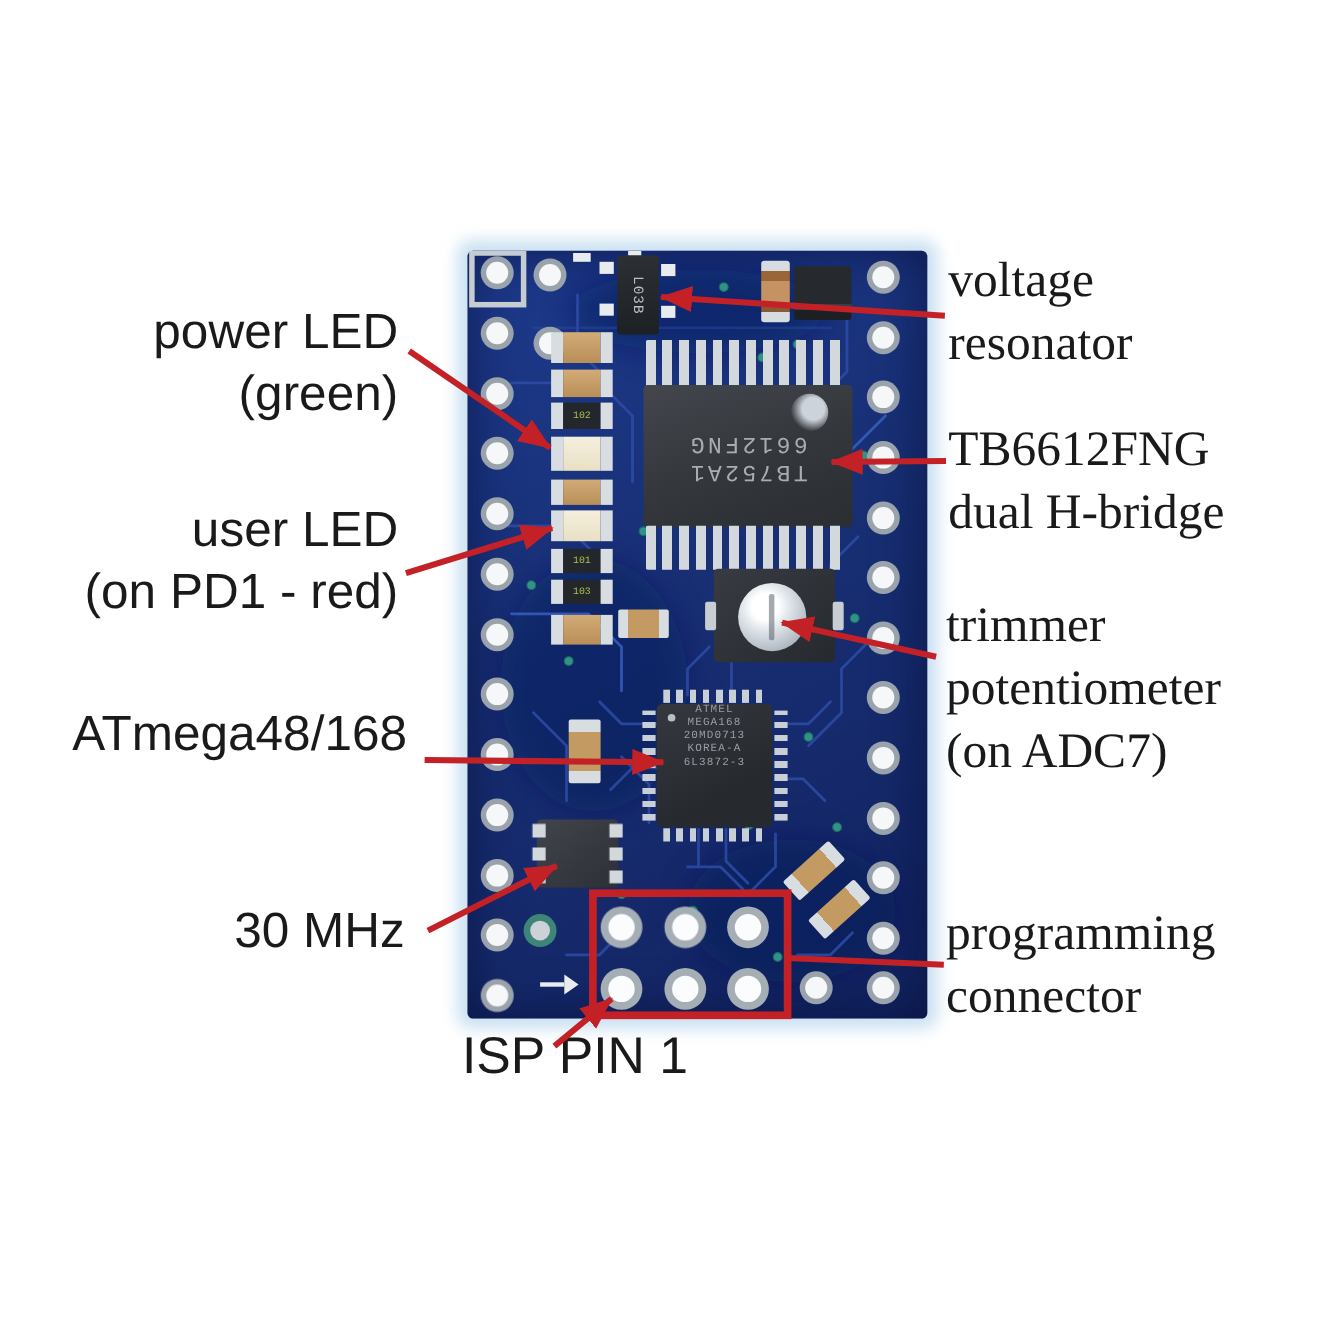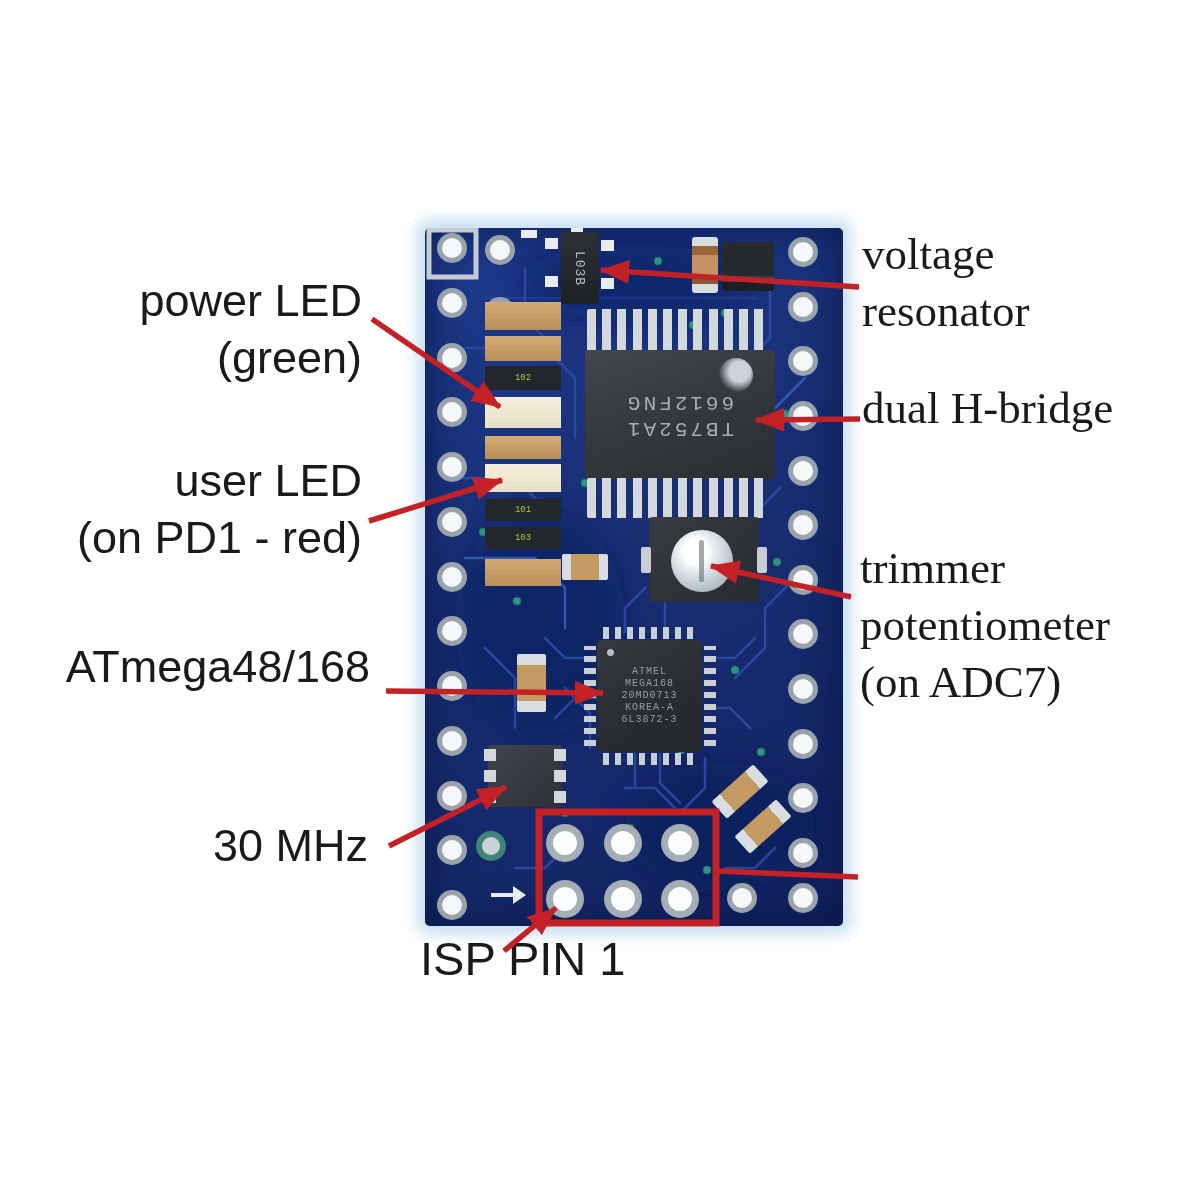--- a/index.html
+++ b/index.html
@@ -52,40 +52,40 @@
   .screw{position:absolute;left:22px;top:13px;width:62px;height:62px;border-radius:50%;
          background:radial-gradient(circle at 40% 35%,#ffffff 0 22%,#dfe5ea 40%,#b3bcc4 72%,#8d959e 100%);}
   .screw:after{content:"";position:absolute;left:28px;top:10px;width:5px;height:42px;
                background:rgba(90,98,106,.55);border-radius:2px;}
   .trim-tab-l,.trim-tab-r{position:absolute;top:30px;width:10px;height:26px;background:#c7cdd3;border-radius:2px;}
   .trim-tab-l{left:-8px;} .trim-tab-r{right:-8px;}
 
   
   .mcu-body{left:172px;top:412px;width:105px;height:112px;border-radius:5px;
             background:linear-gradient(150deg,#35383e,#26292e 70%);
-            display:flex;flex-direction:column;align-items:center;justify-content:center;}
+            display:flex;flex-direction:column;align-items:center;}
   .mcu-body div{font-family:"Liberation Mono",monospace;font-size:10px;line-height:12px;
                 color:#979ea5;letter-spacing:1px;}
   .pin1-dot{position:absolute;left:10px;top:9px;width:7px;height:7px;border-radius:50%;background:#b8bfc6;}
   .mcu-pins-h{left:178px;width:94px;height:12px;
               background:repeating-linear-gradient(90deg,#c9cfd6 0 6px,rgba(255,255,255,0) 6px 12px);}
   .mcu-pins-h.top{top:399px;} .mcu-pins-h.bot{top:525px;}
   .mcu-pins-v{top:418px;width:12px;height:100px;
               background:repeating-linear-gradient(0deg,#c9cfd6 0 6px,rgba(255,255,255,0) 6px 12px);}
   .mcu-pins-v.lft{left:159px;} .mcu-pins-v.rgt{left:279px;}
 
   
   .resonator{left:63px;top:517px;width:74px;height:62px;border-radius:4px;
              background:linear-gradient(140deg,#41454c,#2d3036);}
   .res-pads{position:absolute;top:4px;width:12px;height:54px;
             background:repeating-linear-gradient(0deg,#d3d8dd 0 12px,rgba(255,255,255,0) 12px 21px);}
   .res-pads.l{left:-4px;} .res-pads.r{right:-4px;}
 
   
-  .smd{left:60px;width:76px;border-radius:2px;display:flex;flex-direction:column;}
+  .smd{left:76px;width:56px;border-radius:2px;display:flex;}
   .smd .cap{width:11px;background:#d8dde2;}
   .smd .mid{flex:1;}
   .smd.tan .mid{background:linear-gradient(180deg,#d2ab77,#b98e58);}
   .smd.led .mid{background:linear-gradient(180deg,#f4efdd,#e9e0c4);}
   .smd.green .mid{background:#23262a;display:flex;align-items:center;justify-content:center;
                   font-family:"Liberation Mono",monospace;font-size:9px;color:#a9c24e;}
   .vres{left:92px;top:426px;width:29px;height:58px;border-radius:2px;
         background:linear-gradient(180deg,#d8dde2 0 11px,#c49a63 11px 47px,#d8dde2 47px);}
   .dres{width:56px;height:23px;border-radius:2px;
         background:linear-gradient(90deg,#d8dde2 0 11px,#c49a63 11px 45px,#d8dde2 45px);}
@@ -341,26 +341,31 @@
   </div>
   <div class="lbl left" style="right:832px;top:817px">
     <div>30 MHz</div>
   </div>
 
   <div class="lbl right" style="left:862px;top:226px">
     <div>voltage</div>
     <div>resonator</div>
   </div>
   <div class="lbl right" style="left:862px;top:380px">
+    <div>TB6612FNG</div>
     <div>dual H-bridge</div>
   </div>
   <div class="lbl right" style="left:860px;top:540px">
     <div>trimmer</div>
     <div>potentiometer</div>
     <div>(on ADC7)</div>
+  </div>
+  <div class="lbl right" style="left:860px;top:820px">
+    <div>programming</div>
+    <div>connector</div>
   </div>
 
   <div class="lbl isp" style="left:420px;top:930px">
     <div>ISP PIN 1</div>
   </div>
 
   <svg class="overlay" width="1200" height="1200" viewBox="0 0 1200 1200">
     <defs>
       <marker id="ah" viewBox="0 0 10 8" refX="9.5" refY="4" markerWidth="5.4" markerHeight="4.4" orient="auto">
         <path d="M0 0 L10 4 L0 8 Z" fill="#c42127"></path>

